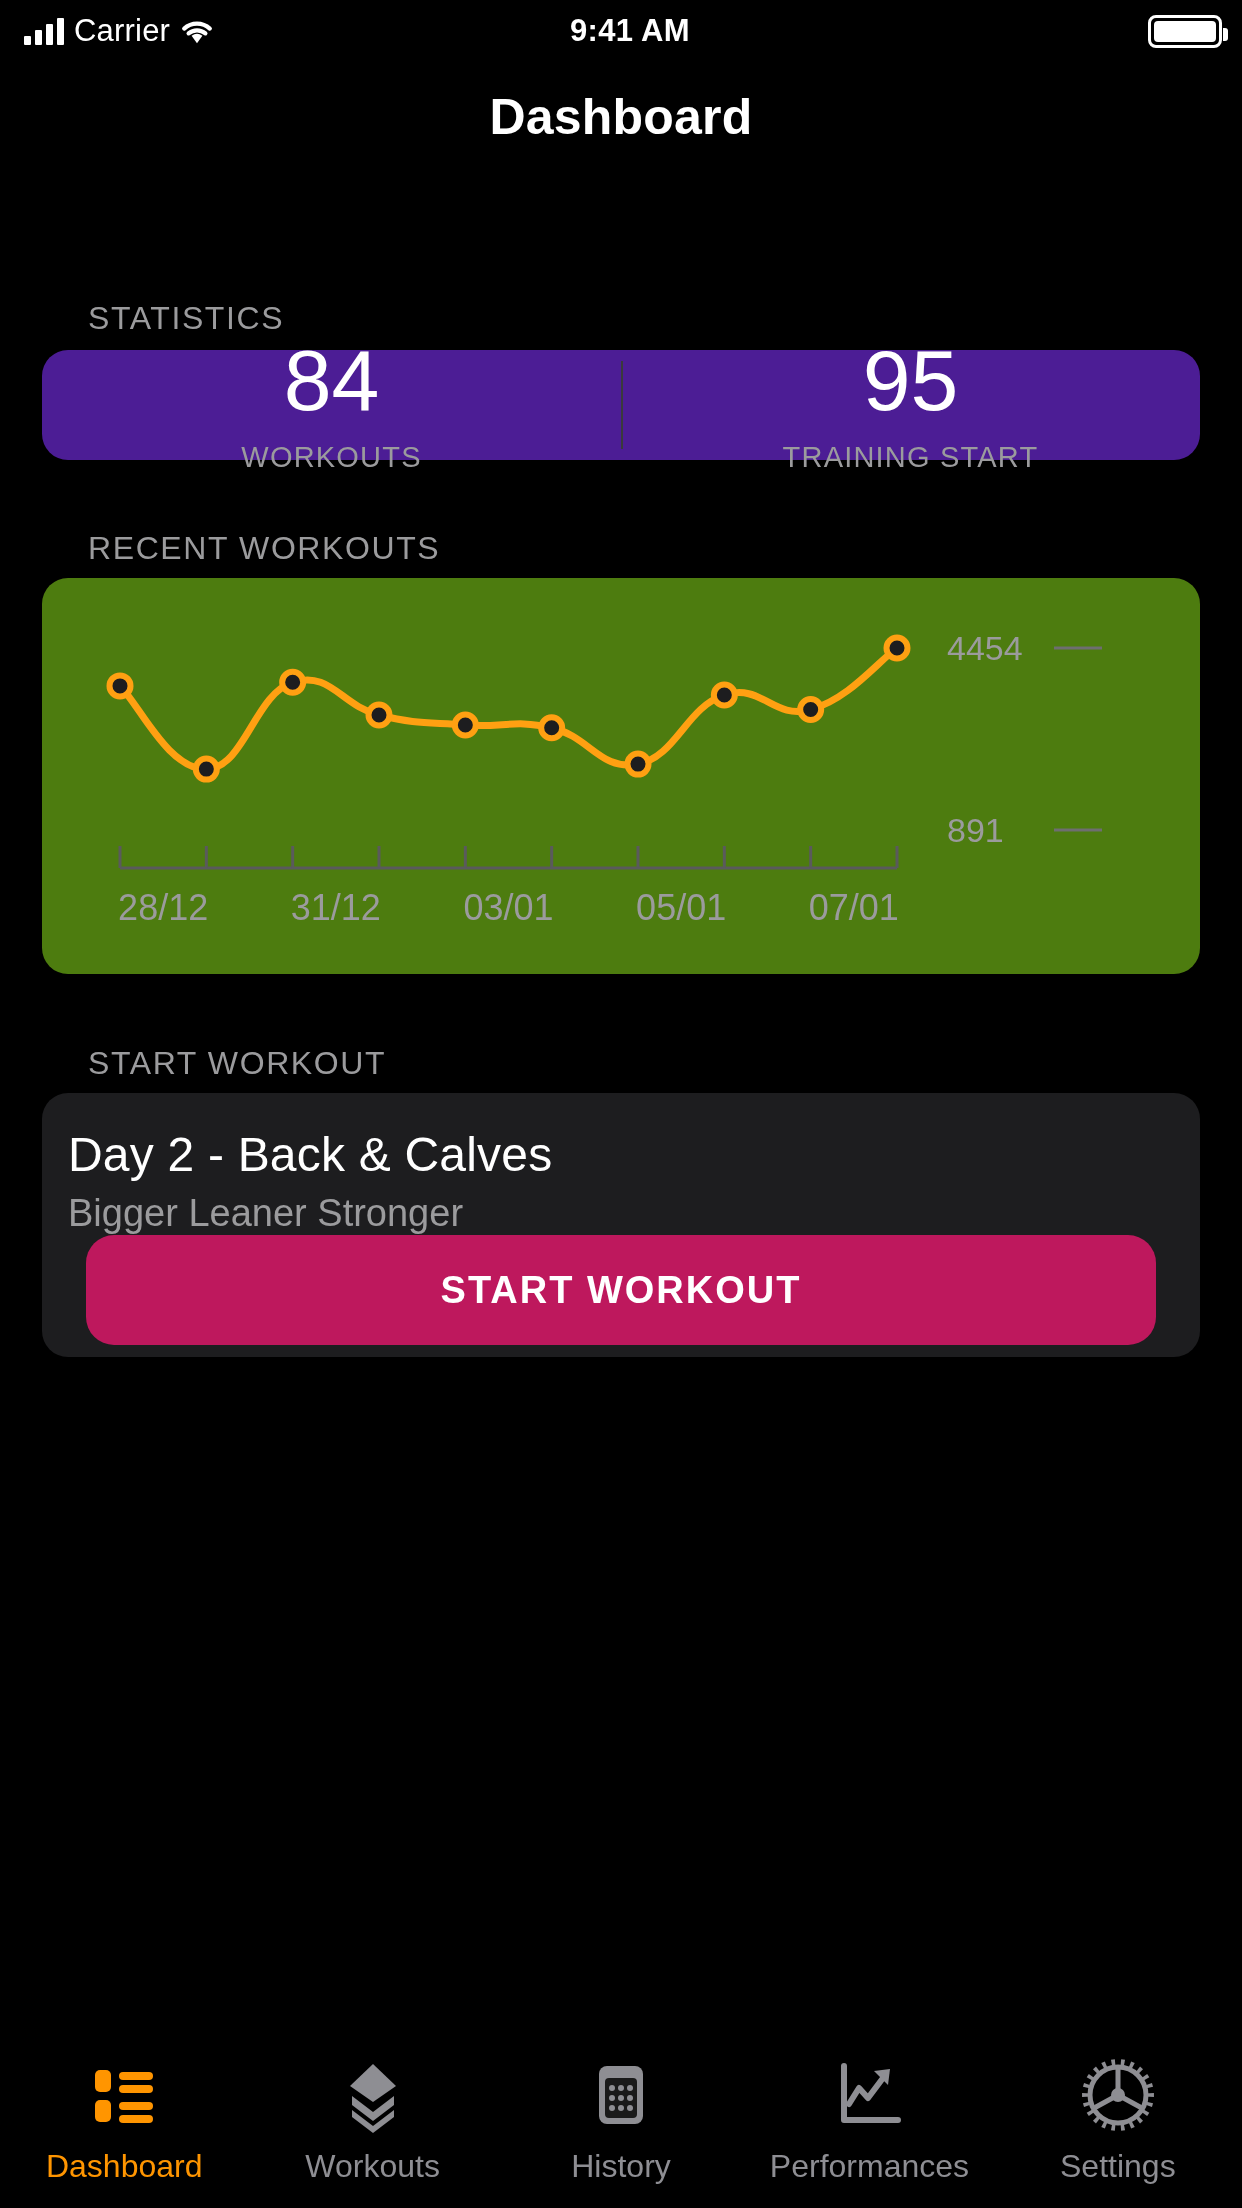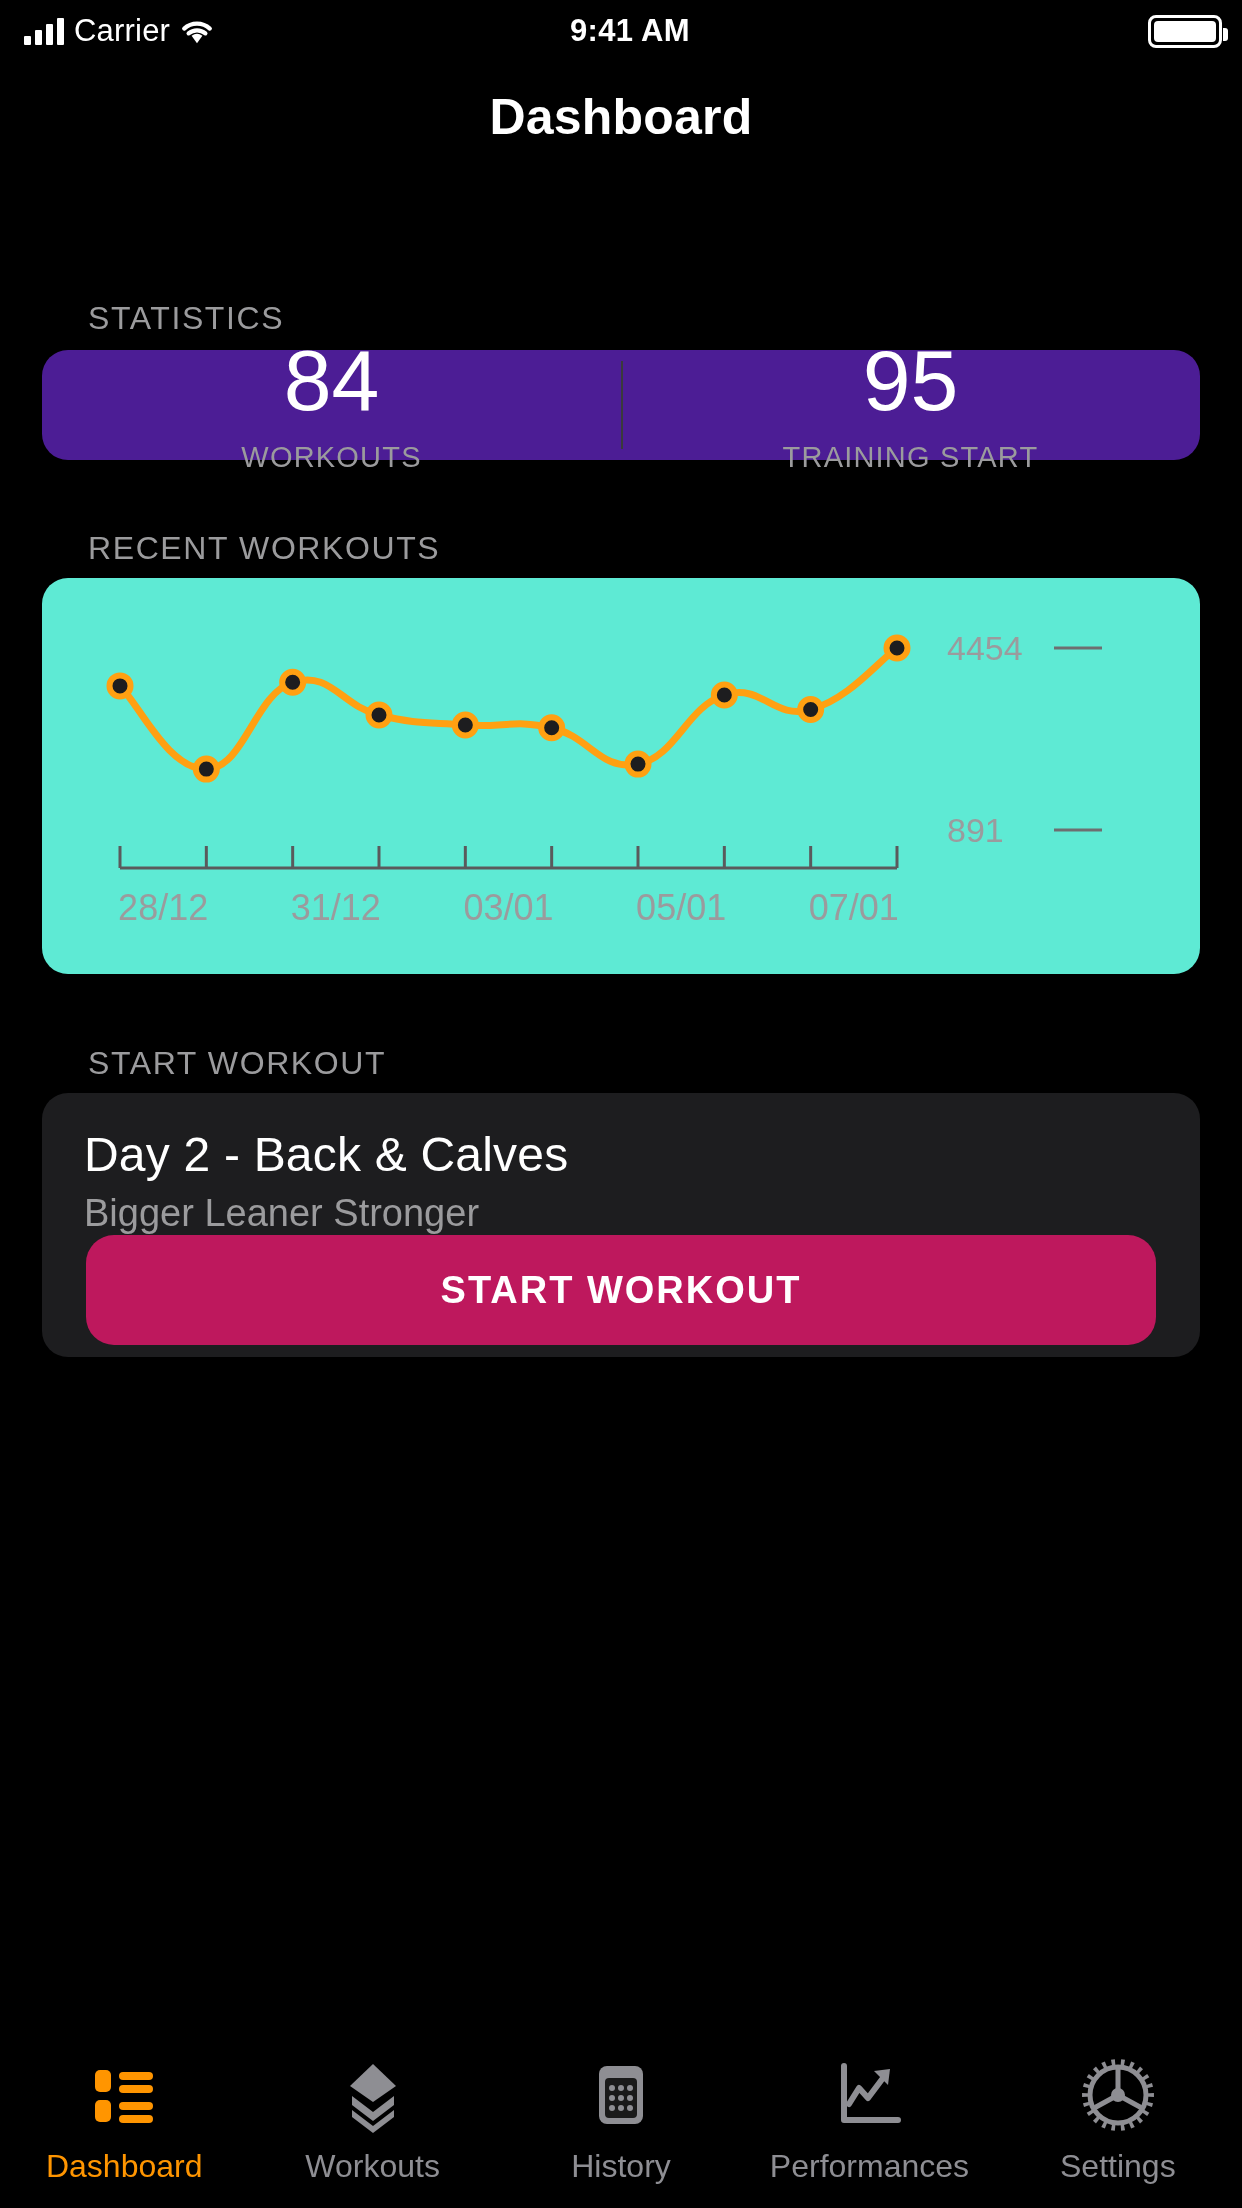--- a/index.html
+++ b/index.html
@@ -78,29 +78,29 @@
   }
   .stat-dec{ font-size:40px; font-weight:300; }
   .stat-label{
     color:#9b9b9d; font-size:29px; letter-spacing:1.2px; margin-top:18px;
   }
 
   
   #recent-label{ top:530px; }
   #chart-card{
     position:absolute; left:42px; top:578px; width:1158px; height:396px;
-    background:#5eead4; border-radius:26px;
+    background:#4d7c0f; border-radius:26px;
   }
   #chart-svg{ position:absolute; left:0; top:0; width:1158px; height:396px; }
 
   
   #next-label{ top:1045px; }
   #next-card{
     position:absolute; left:42px; top:1093px; width:1158px; height:264px;
-    background:#1D1D1F; border-radius:26px; padding:34px 44px 0 42px;
+    background:#1D1D1F; border-radius:26px; padding:34px 44px 0 26px;
   }
   .nw-title{ color:#fff; font-size:48px; font-weight:400; letter-spacing:.2px; }
   .nw-sub{ color:#9b9b9d; font-size:38px; font-weight:400; margin-top:10px; }
   #start-btn{
     position:absolute; left:44px; top:142px; width:1070px; height:110px;
     background:#be185d; border:none; border-radius:28px;
     color:#fff; font-size:38px; font-weight:700; letter-spacing:2px;
     font-family:"Liberation Sans", sans-serif; cursor:pointer;
   }
 

